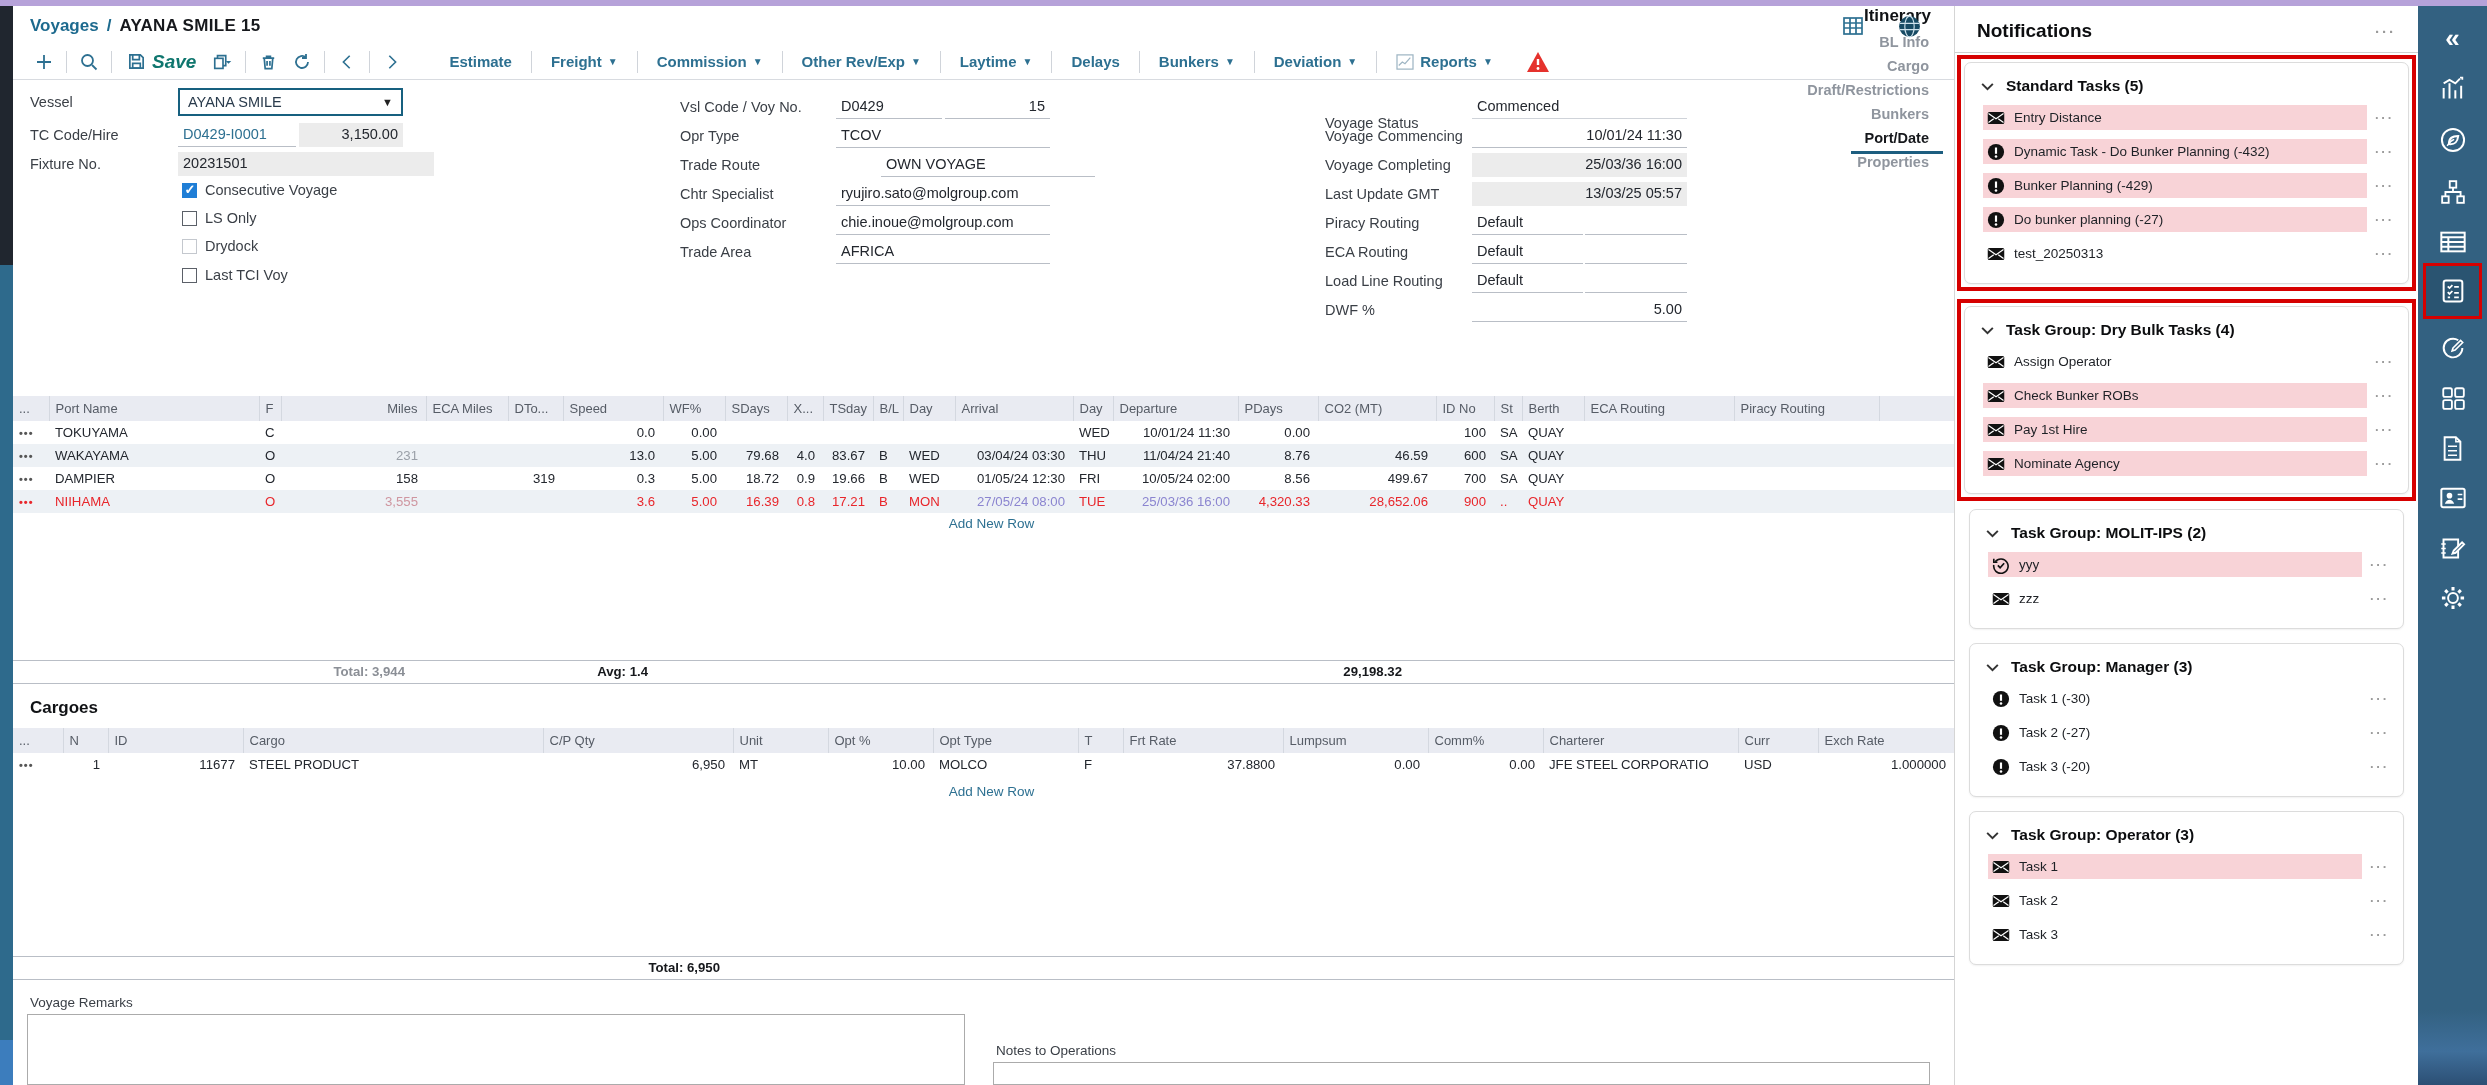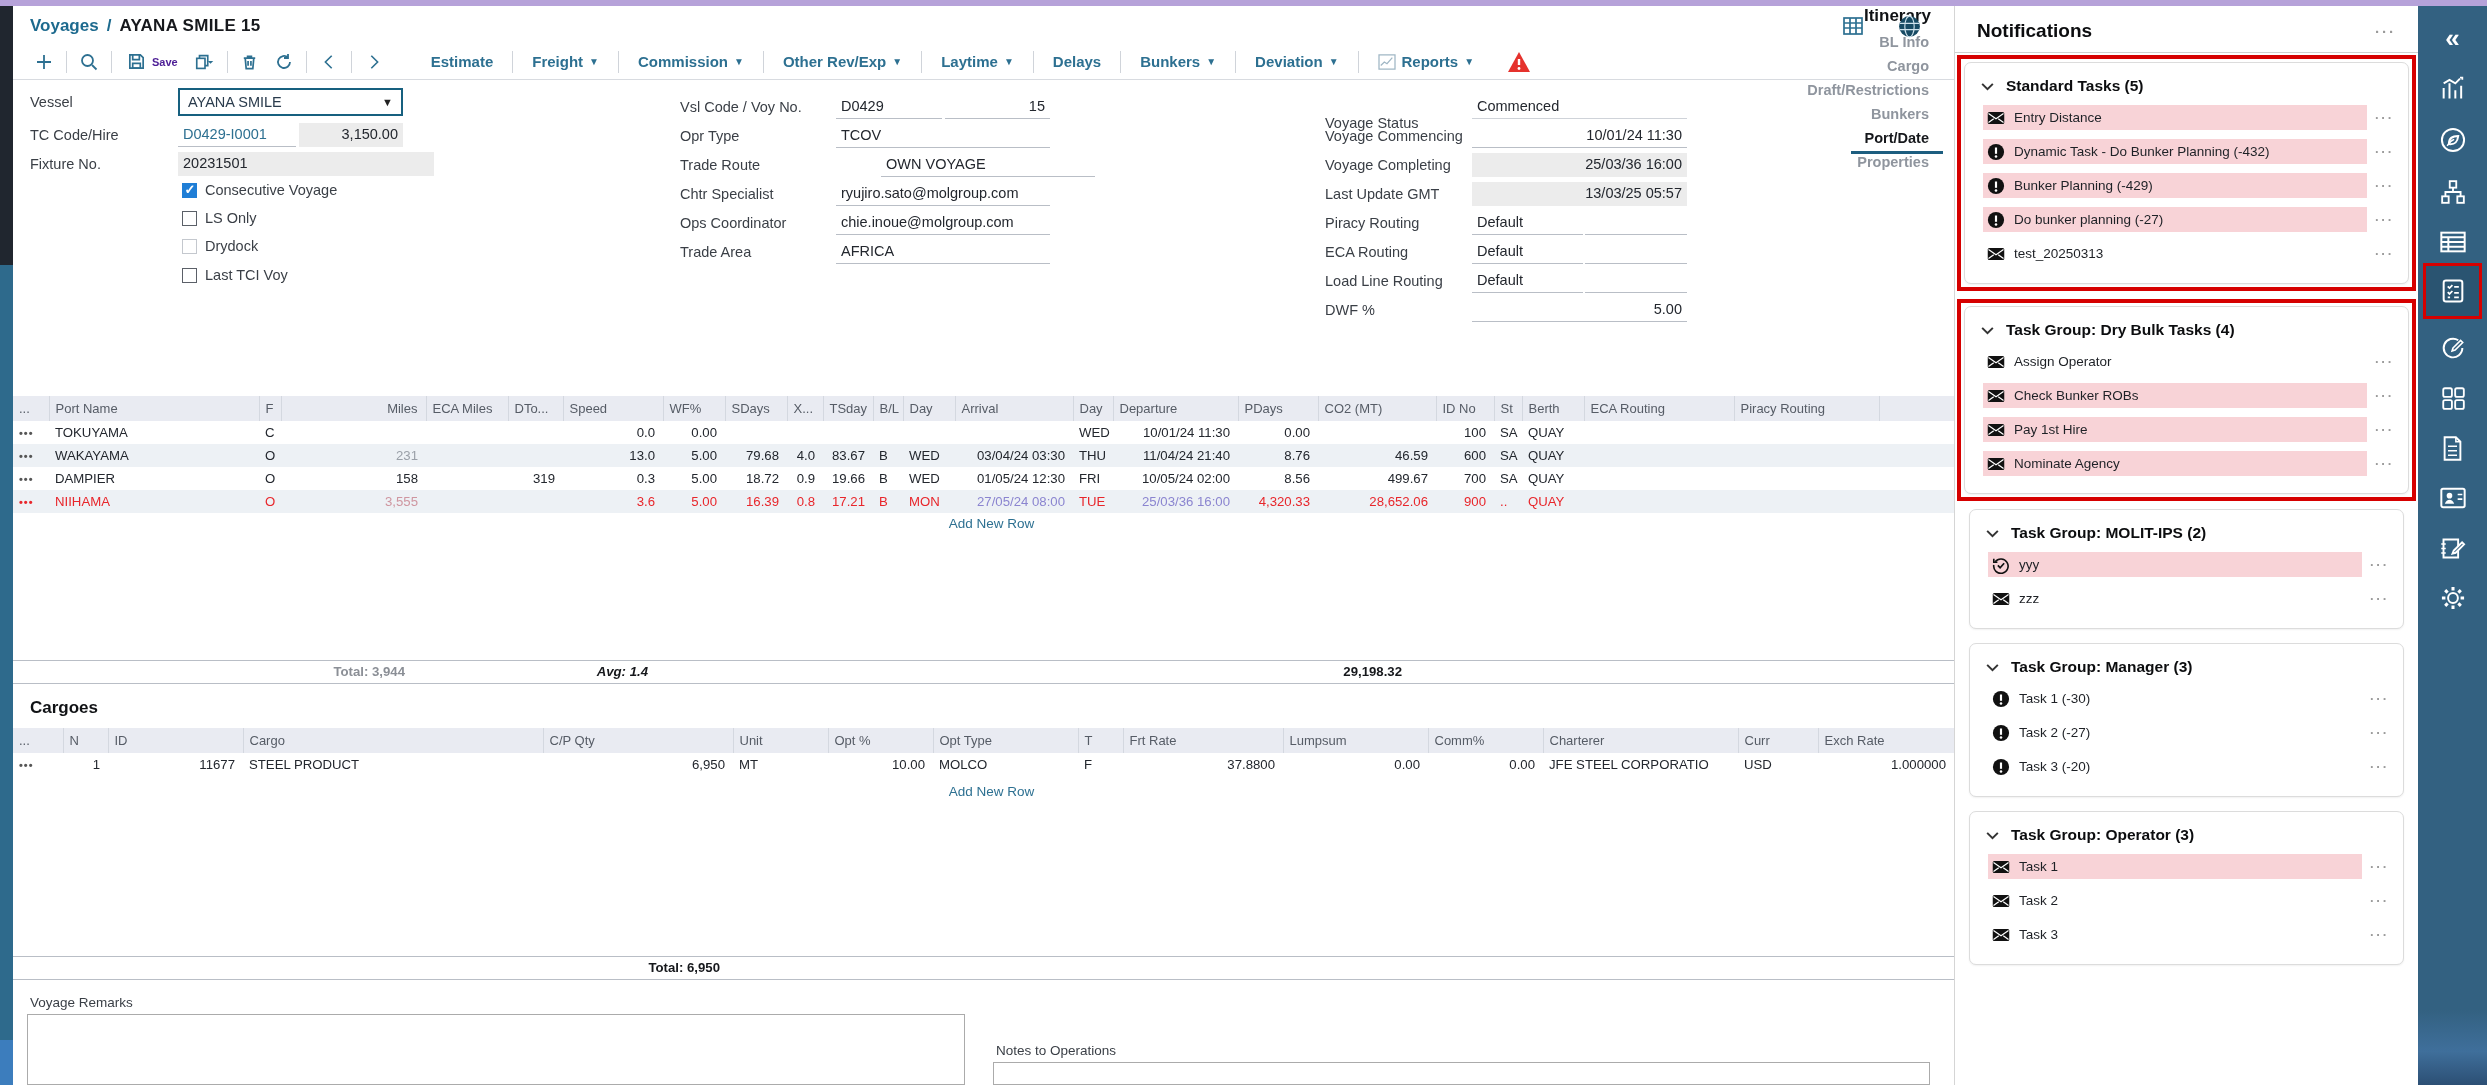--- a/index.html
+++ b/index.html
@@ -17,21 +17,21 @@
   .crumb-sec { color:#1d6a8e; font-weight:bold; font-size:17px; }
   .crumb-title { color:#16181c; font-weight:bold; font-size:17px; letter-spacing:.3px; }
   #toolbar { left:0; top:38px; width:100%; height:36px; display:flex; align-items:center;
     border-bottom:1px solid #d8dbe0; padding-left:14px; }
   .tbico { width:34px; height:24px; display:flex; align-items:center; justify-content:center; cursor:pointer; }
   .tbico svg { stroke:#2d7091; fill:none; stroke-width:1.8; }
   .tbsep { width:1px; height:22px; background:#d0d4da; margin:0 5px; }
   .tbtxt { color:#2d7091; font-weight:bold; font-size:15px; padding:0 14px; white-space:nowrap; cursor:pointer;
     display:flex; align-items:center; gap:6px; }
   .caret { font-size:10px; color:#2d7091; }
-  .savebtn { display:flex; align-items:center; gap:6px; color:#4c1d95; font-weight:bold; font-size:11px; padding:0 10px; cursor:pointer; }
+  .savebtn { display:flex; align-items:center; gap:6px; color:#0f766e; font-weight:bold; font-size:19px; padding:0 10px; cursor:pointer;font-style:italic; }
   
   .flbl { position:absolute; font-size:14.5px; color:#3a3f46; height:24px; line-height:24px; }
   .ffld { position:absolute; height:24px; line-height:23px; font-size:14.5px; background:#fff;
     border-bottom:1px solid #b9bec6; padding:0 5px; color:#23272e; }
   .ffld.ro { background:#ececec; border-bottom:1px solid #ececec; }
   .ffld.rt { text-align:right; }
   .ffld.plain { border-bottom:1px solid #cfd3d9; }
   .teal { color:#2d7091; }
   #vesselbox { left:165px; top:82px; width:225px; height:28px; border:2px solid #17607f; background:#fff;
     display:flex; align-items:center; padding:0 8px; font-size:14.5px; color:#2a3b4c; }
@@ -473,21 +473,21 @@
         <td></td>
         <td></td>
           <td></td>
       </tr>
     </tbody>
   </table>
   <div class="addrow" style="top:510px;">Add New Row</div>
 
   <div class="totrow" style="top:654px;">
     <span style="left:240px; width:152px; text-align:right; color:#8b8f96;">Total: 3,944</span>
-    <span style="left:530px; width:105px; text-align:right; color:#16181c;font-style:italic;">Avg: 1.4</span>
+    <span style="left:530px; width:105px; text-align:right; color:#16181c;">Avg: 1.4</span>
     <span style="left:1284px; width:105px; text-align:right; color:#16181c;">29,198.32</span>
   </div>
 
   <div class="abs sec-title" style="left:5px; top:692px;">Cargoes</div>
   <table class="abs" style="left:0; top:722px;">
     <colgroup>
         <col style="width:50px">
         <col style="width:45px">
         <col style="width:135px">
         <col style="width:300px">

